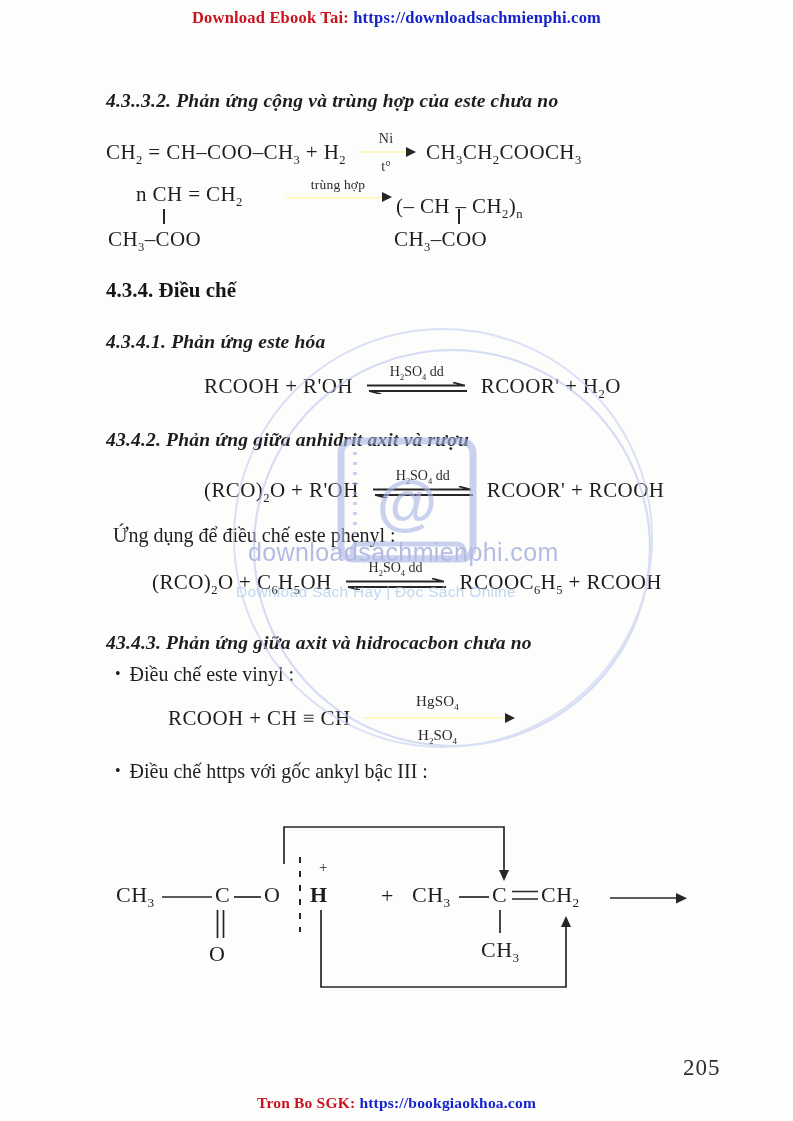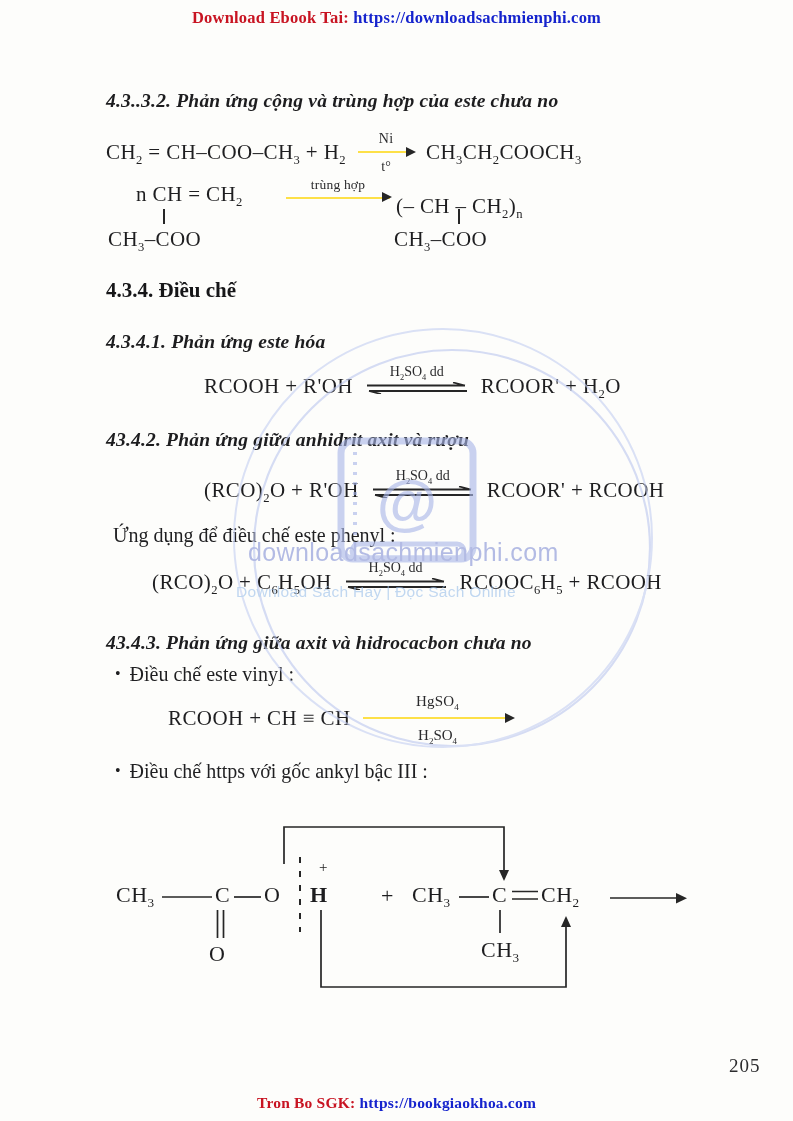--- a/index.html
+++ b/index.html
@@ -11,32 +11,32 @@
   .banner .red{color:#c81422;}
   .banner .blue{color:#1523cd;}
   .footer-banner{font-size:15.5px;}
   .hdg-bi{font-weight:bold;font-style:italic;font-size:19.5px;letter-spacing:.2px;color:#1d1d1f;}
   .hdg-b{font-weight:bold;font-size:21px;color:#161618;}
   .body-text{font-size:20px;color:#1f1f21;}
   .chem{font-size:21px;letter-spacing:.4px;line-height:1.15;color:#1e1e20;}
   sub{font-size:.6em;line-height:0;}
   .eqrow{position:absolute;display:flex;align-items:center;white-space:nowrap;}
   
-  .arr{position:relative;height:1.8px;background:#fde047;align-self:center;margin:0 12px;flex:none;}
+  .arr{position:relative;height:1.8px;background:#fef9c3;align-self:center;margin:0 12px;flex:none;}
   .arr .ah{position:absolute;right:-2px;top:-4.6px;width:0;height:0;
            border-left:10px solid #262626;border-top:5px solid transparent;border-bottom:5px solid transparent;}
   .arr .lab-t{position:absolute;bottom:6px;left:0;right:0;text-align:center;font-size:14px;letter-spacing:.2px;color:#2a2a2c;}
   .arr .lab-b{position:absolute;top:8px;left:0;right:0;text-align:center;font-size:14px;color:#2a2a2c;}
   
   .equil{position:relative;height:12px;align-self:center;margin:0 12px;flex:none;}
   .equil .lab-t{position:absolute;bottom:12px;left:0;right:0;text-align:center;font-size:14px;color:#2a2a2c;}
   .vbar{position:absolute;width:1.6px;background:#262626;}
   .dchem{font-size:22px;letter-spacing:.5px;color:#1d1d1f;}
   .bullet{display:inline-block;margin-right:9px;transform:translateY(-2px);font-size:16px;}
-  .pageno{font-size:19px;color:#2c2c2e;letter-spacing:1px;margin-left:46px;}
+  .pageno{font-size:23px;color:#2c2c2e;letter-spacing:1px;}
   
   .wm{position:absolute;inset:0;pointer-events:none;opacity:.62;z-index:5;}
   .wm-site{position:absolute;left:248px;top:538px;font-family:"Liberation Sans","DejaVu Sans",sans-serif;
            font-size:25px;color:#8794d6;letter-spacing:.4px;}
   .wm-tag{position:absolute;left:236px;top:583px;font-family:"Liberation Sans","DejaVu Sans",sans-serif;
           font-size:15.5px;color:#9cc0ea;letter-spacing:.3px;}
   .content{position:relative;z-index:2;}
   .overlay{position:absolute;left:0;top:0;z-index:2;pointer-events:none;}
   a.url{text-decoration:none;cursor:pointer;}
 </style>

